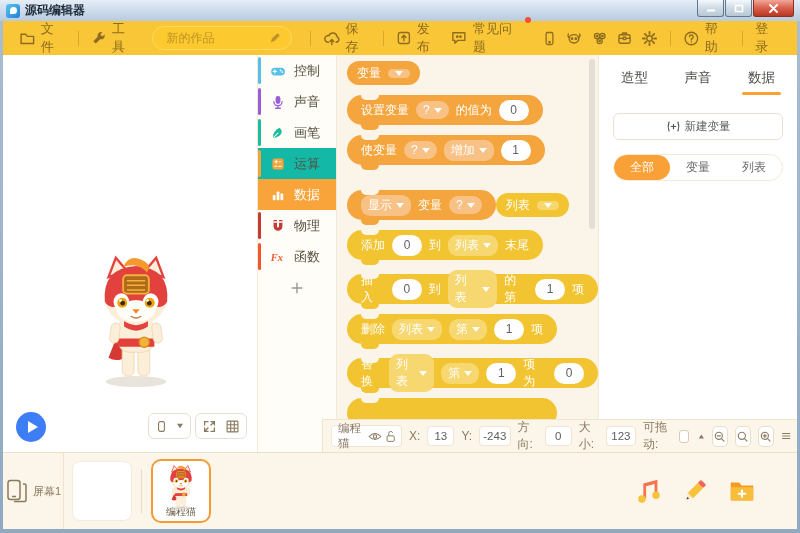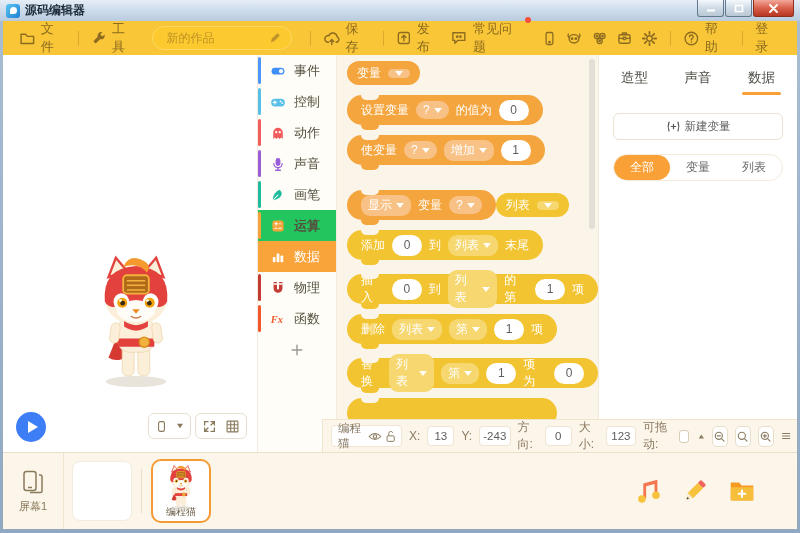--- a/index.html
+++ b/index.html
@@ -38,21 +38,21 @@
   .playbtn { position:absolute; left:13px; bottom:10px; width:30px; height:30px; border-radius:50%;
     background:#3d7ef7; display:flex; align-items:center; justify-content:center; }
   .playbtn i { width:0; height:0; border-left:10px solid #fff; border-top:6px solid transparent; border-bottom:6px solid transparent; margin-left:3px; }
   .stagectl { position:absolute; right:10px; bottom:13px; display:flex; gap:4px; }
   .sbox { height:26px; background:#fff; border:1px solid #e8e0cf; border-radius:6px; display:flex; align-items:center; padding:0 6px; gap:8px; color:#8a7a5c; }
   
   .cats { width:80px; background:#fffdf8; border-left:1px solid #f3ead9; border-right:1px solid #f3ead9; flex:none; }
   .catrow { height:31px; display:flex; align-items:center; gap:8px; padding-left:12px; position:relative; font-size:13px; color:#55503f; }
   .catrow .strip { position:absolute; left:0; top:2px; bottom:2px; width:3px; border-radius:2px; }
   .catrow.sel { background:#f9a43b; color:#fff; }
-  .catrow.hov { background:#22c55e;font-weight:bold; }
+  .catrow.hov { background:#14b8a6; }
   .catrow.add { justify-content:center; padding-left:0; color:#9a9a90; font-size:17px; }
   .catrow svg { flex:none; }
   
   .palette { width:261px; background:#fbf5e9; flex:none; position:relative; padding:6px 0 0 10px; overflow:hidden; }
   .pscroll { position:absolute; right:3px; top:4px; width:6px; height:170px; background:#e3dfd6; border-radius:3px; }
   .blk { display:inline-flex; align-items:center; gap:7px; padding:0 14px; color:#fff; font-size:12px; margin-bottom:10px; }
   .blk.orange { background:#f5a53e; }
   .blk.yellow { background:#f3c431; }
   .pill { height:24px; border-radius:12px; padding:0 10px; }
   .stack { height:30px; border-radius:15px; position:relative; }
@@ -82,21 +82,21 @@
   .namebox { width:92px; height:22px; background:#fff; border:1px solid #efe5d2; border-radius:4px;
     display:flex; align-items:center; padding:0 4px 0 6px; gap:3px; color:#8a7a66; }
   .namebox span { flex:1; font-size:11.5px; }
   .sinput { height:20px; background:#fff; border:1px solid #efe5d2; border-radius:4px; color:#5c5c5c;
     display:flex; align-items:center; justify-content:center; font-size:11.5px; }
   .chk { width:13px; height:13px; background:#fff; border:1px solid #d8cdb8; border-radius:3px; }
   .zbtn { width:21px; height:21px; border:1px solid #e8dec9; border-radius:5px; background:#fff;
     display:flex; align-items:center; justify-content:center; color:#8a7a60; }
   
   .bottombar { flex:1; background:#fcf6ea; border-top:1px solid #eadfc8; display:flex; align-items:stretch; }
-  .screens { width:61px; border-right:1px solid #f0e4ce; display:flex; flex-direction:column; align-items:center; justify-content:center; gap:4px; color:#8a7a5c; font-size:11px; }
+  .screens { width:61px; border-right:1px solid #f0e4ce; display:flex; align-items:center; justify-content:center; gap:4px; color:#8a7a5c; font-size:11px; }
   .thumbs { display:flex; align-items:center; padding-left:8px; gap:9px; }
   .bgthumb { width:60px; height:60px; background:#fff; border:1px solid #f2ecdf; border-radius:8px; }
   .vdiv { width:1px; height:44px; background:#e8dcc2; }
   .spritecard { width:60px; height:64px; background:#fff; border:2px solid #f59a35; border-radius:10px;
     display:flex; flex-direction:column; align-items:center; justify-content:flex-end; padding-bottom:2px; position:relative; }
   .spritecard svg { position:absolute; top:3px; }
   .spritecard span { font-size:10px; color:#6b5e48; }
   .bicons { margin-left:auto; display:flex; align-items:center; gap:17px; padding-right:40px; }
   .hidden-defs { position:absolute; width:0; height:0; overflow:hidden; }
 </style>
@@ -289,45 +289,28 @@
             <svg width="15" height="15" viewBox="0 0 20 20" fill="none" stroke="#8a7a5c" stroke-width="1.5">
                 <rect x="2.8" y="2.8" width="14.4" height="14.4" rx="1"></rect>
                 <path d="M2.8 7.6 h14.4 M2.8 12.4 h14.4 M7.6 2.8 v14.4 M12.4 2.8 v14.4"></path>
               </svg>
           </div>
         </div>
       </div>
 
       <div class="cats">
           <div class="catrow">
-            <i class="strip" style="background: rgb(76, 151, 255);"></i>
-            <svg viewBox="0 0 20 20" width="16" height="16" style="color: rgb(62, 142, 247);">
-              <rect x="2" y="6" width="16" height="8.5" rx="4.2" fill="currentColor"></rect>
-              <circle cx="13.8" cy="10.2" r="2.6" fill="#fff"></circle>
-            </svg>
-            <span>事件</span>
-          </div>
-          <div class="catrow">
             <i class="strip" style="background: rgb(86, 192, 232);"></i>
             <svg viewBox="0 0 20 20" width="16" height="16" style="color: rgb(86, 192, 232);">
               <rect x="1.5" y="6" width="17" height="9.5" rx="4.7" fill="currentColor"></rect>
               <path d="M6 8.5 v4 M4 10.5 h4" stroke="#fff" stroke-width="1.4" stroke-linecap="round"></path>
               <circle cx="13.2" cy="9.3" r="1.1" fill="#fff"></circle>
               <circle cx="15.4" cy="11.4" r="1.1" fill="#fff"></circle>
             </svg>
             <span>控制</span>
-          </div>
-          <div class="catrow">
-            <i class="strip" style="background: rgb(242, 92, 92);"></i>
-            <svg viewBox="0 0 20 20" width="16" height="16" style="color: rgb(242, 92, 92);">
-              <path d="M4 17.5 V9.5 a6 6 0 0 1 12 0 v8 l-2-1.8 -2 1.8 -2-1.8 -2 1.8 -2-1.8 Z" fill="currentColor"></path>
-              <circle cx="7.8" cy="9" r="1.4" fill="#fff"></circle>
-              <circle cx="12.2" cy="9" r="1.4" fill="#fff"></circle>
-            </svg>
-            <span>动作</span>
           </div>
           <div class="catrow">
             <i class="strip" style="background: rgb(154, 95, 216);"></i>
             <svg viewBox="0 0 20 20" width="16" height="16" style="color: rgb(154, 95, 216);">
               <rect x="7" y="2.5" width="6" height="10" rx="3" fill="currentColor"></rect>
               <path d="M4.8 9.5 a5.2 5.2 0 0 0 10.4 0 M10 15 v2.8 M7 17.8 h6" stroke="currentColor" stroke-width="1.6" fill="none" stroke-linecap="round"></path>
             </svg>
             <span>声音</span>
           </div>
           <div class="catrow">

